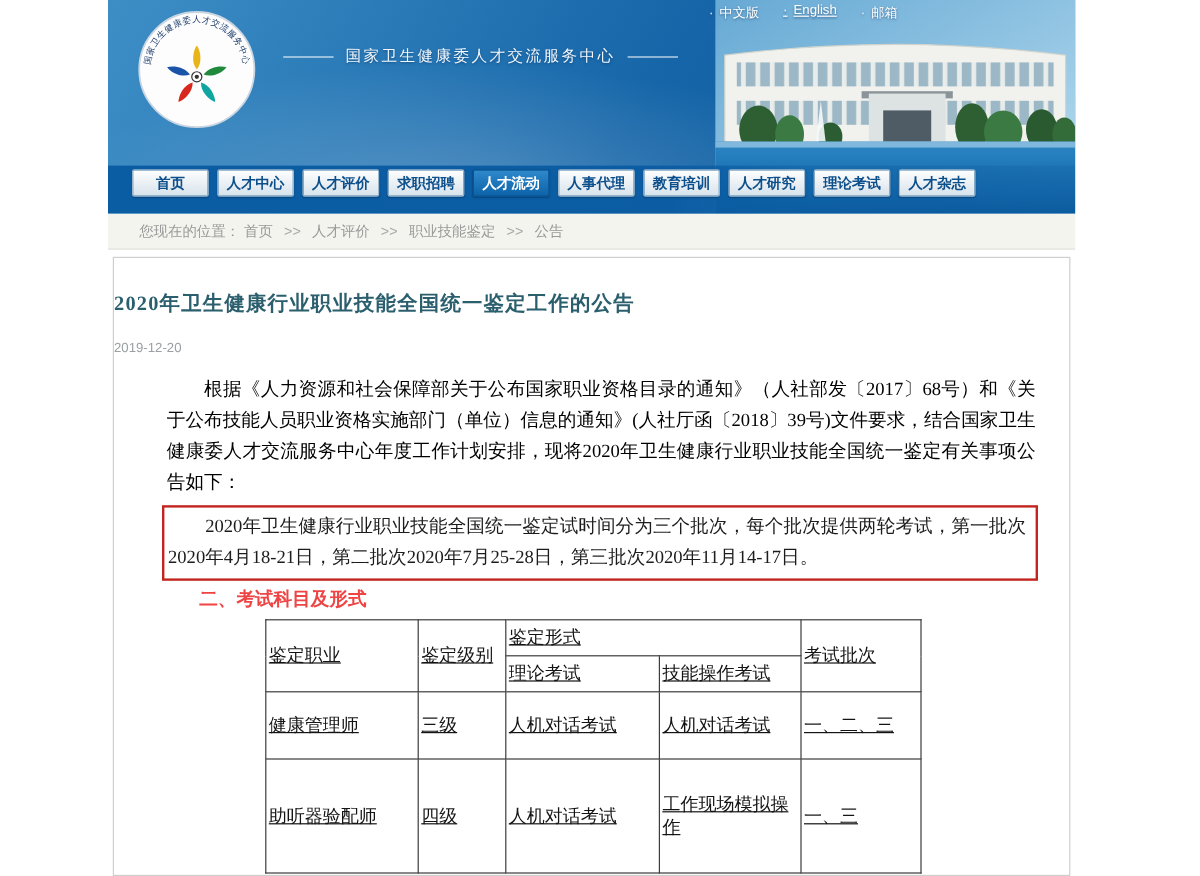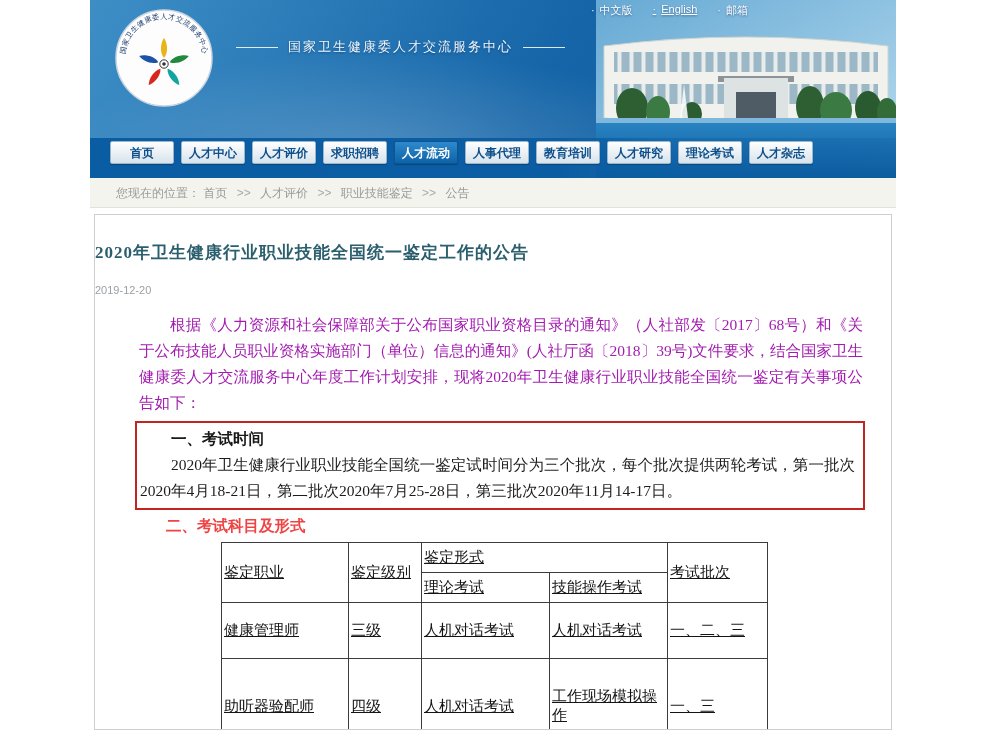--- a/index.html
+++ b/index.html
@@ -48,21 +48,21 @@
   .bc-link { color:#999; cursor:pointer; }
   .bc-sep { margin:0 6px; color:#aaa; }
 
   
   .content { margin:6px 4px 0 4px; width:798px; height:516px; background:#fff;
              border:1px solid #cfcfcf; overflow:hidden; }
   .article-title { margin-top:26px; text-align:left; font-size:17px; font-weight:bold;
                    color:var(--title_color,#2b5f6e); letter-spacing:1px; }
   .article-date { margin-top:20px; font-size:11px; color:#9aa0a4;
                   font-family:"Liberation Sans",sans-serif; }
-  .intro { margin:16px 28px 0 44px; font-size:15.5px; line-height:26px; color:#a21caf;
+  .intro { margin:16px 28px 0 44px; font-size:15.5px; line-height:26px; color:#000000;
            text-indent:2em; text-align:justify; }
   .highlight-box { margin:5px 26px 0 40px; border:2px solid var(--accent_red,#c2251f);
                    padding:3px 8px 4px 3px; }
   .hb-heading { font-family:"Liberation Sans",sans-serif; font-weight:bold; font-size:15.5px;
                 color:#181818; text-indent:2em; line-height:26px; }
   .hb-body { font-size:15.5px; line-height:26px; color:#1c1c1c; text-indent:2em; text-align:justify; }
   .sec2-heading { margin:5px 26px 0 40px; font-family:"Liberation Sans",sans-serif;
                   font-weight:bold; font-size:15.5px; color:#ef4444; text-indent:2em; line-height:22px; }
 
   
@@ -187,21 +187,20 @@
     <span class="bc-link">公告</span>
   </div>
 
   <div class="content">
     <div class="article-title">2020年卫生健康行业职业技能全国统一鉴定工作的公告</div>
     <div class="article-date">2019-12-20</div>
 
     <p class="intro">根据《人力资源和社会保障部关于公布国家职业资格目录的通知》（人社部发〔2017〕68号）和《关于公布技能人员职业资格实施部门（单位）信息的通知》(人社厅函〔2018〕39号)文件要求，结合国家卫生健康委人才交流服务中心年度工作计划安排，现将2020年卫生健康行业职业技能全国统一鉴定有关事项公告如下：</p>
 
     <div class="highlight-box">
-      <div class="hb-heading">一、考试时间</div>
       <div class="hb-body">2020年卫生健康行业职业技能全国统一鉴定试时间分为三个批次，每个批次提供两轮考试，第一批次2020年4月18-21日，第二批次2020年7月25-28日，第三批次2020年11月14-17日。</div>
     </div>
 
     <div class="sec2-heading">二、考试科目及形式</div>
 
     <table class="exam">
       <colgroup>
         <col style="width:127px">
           <col style="width:73px">
           <col style="width:128px">

